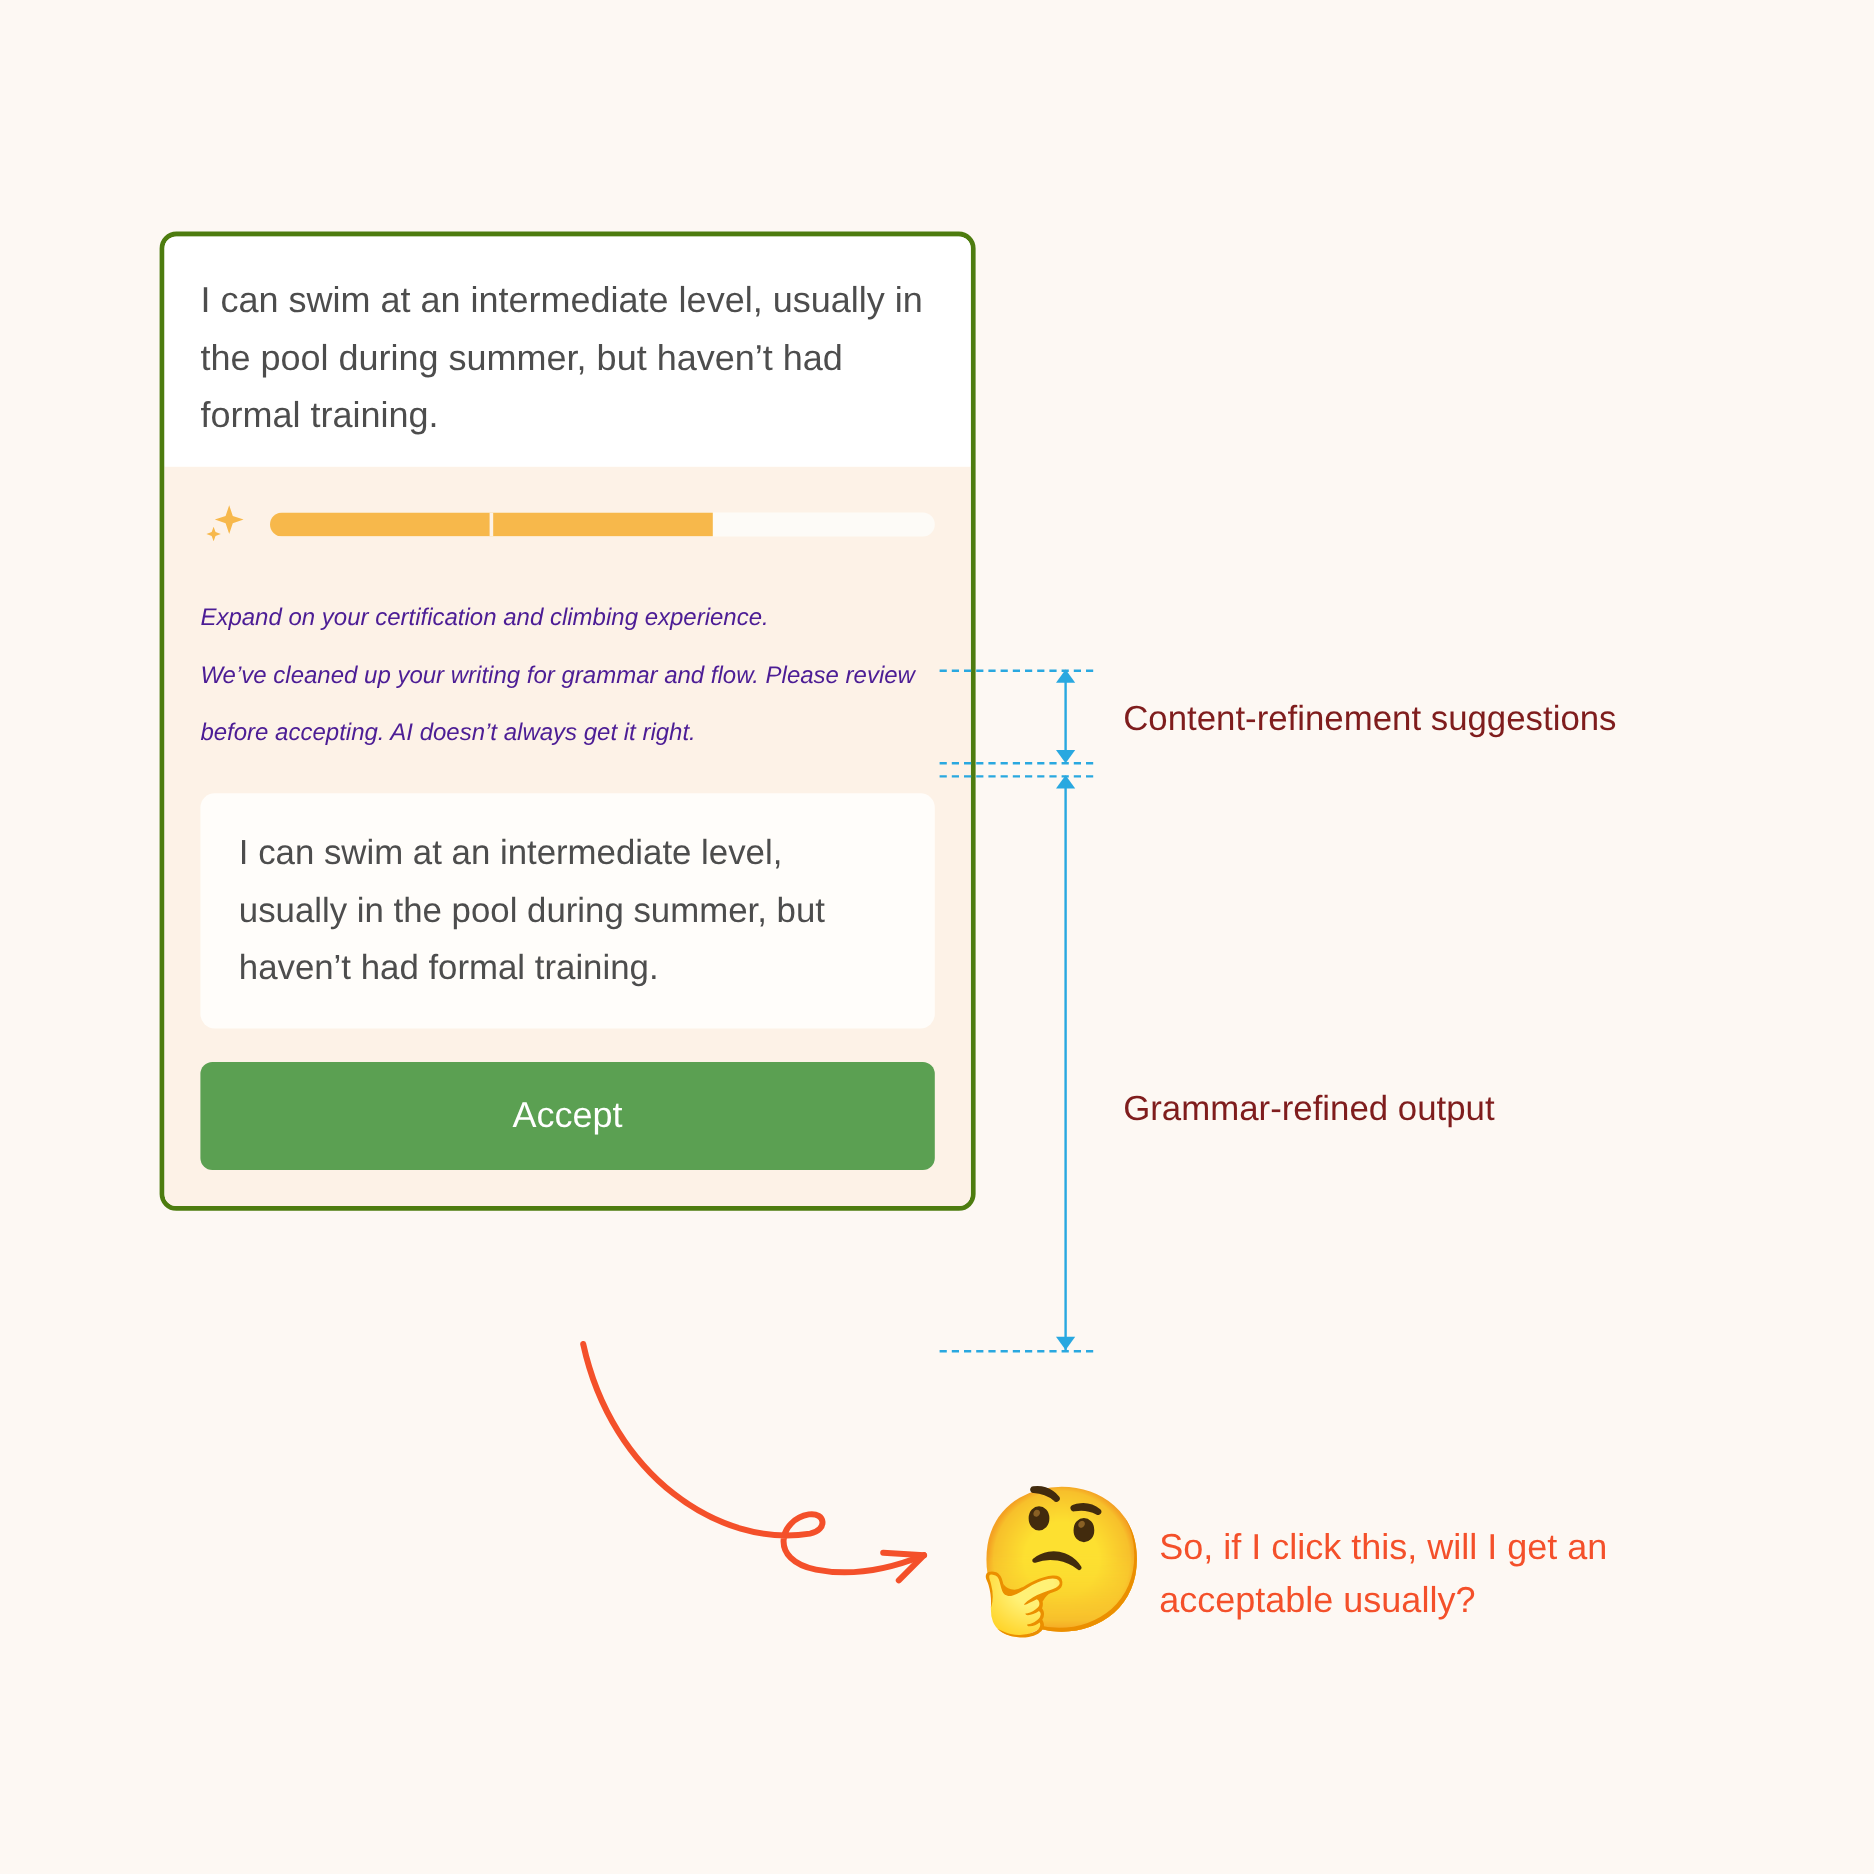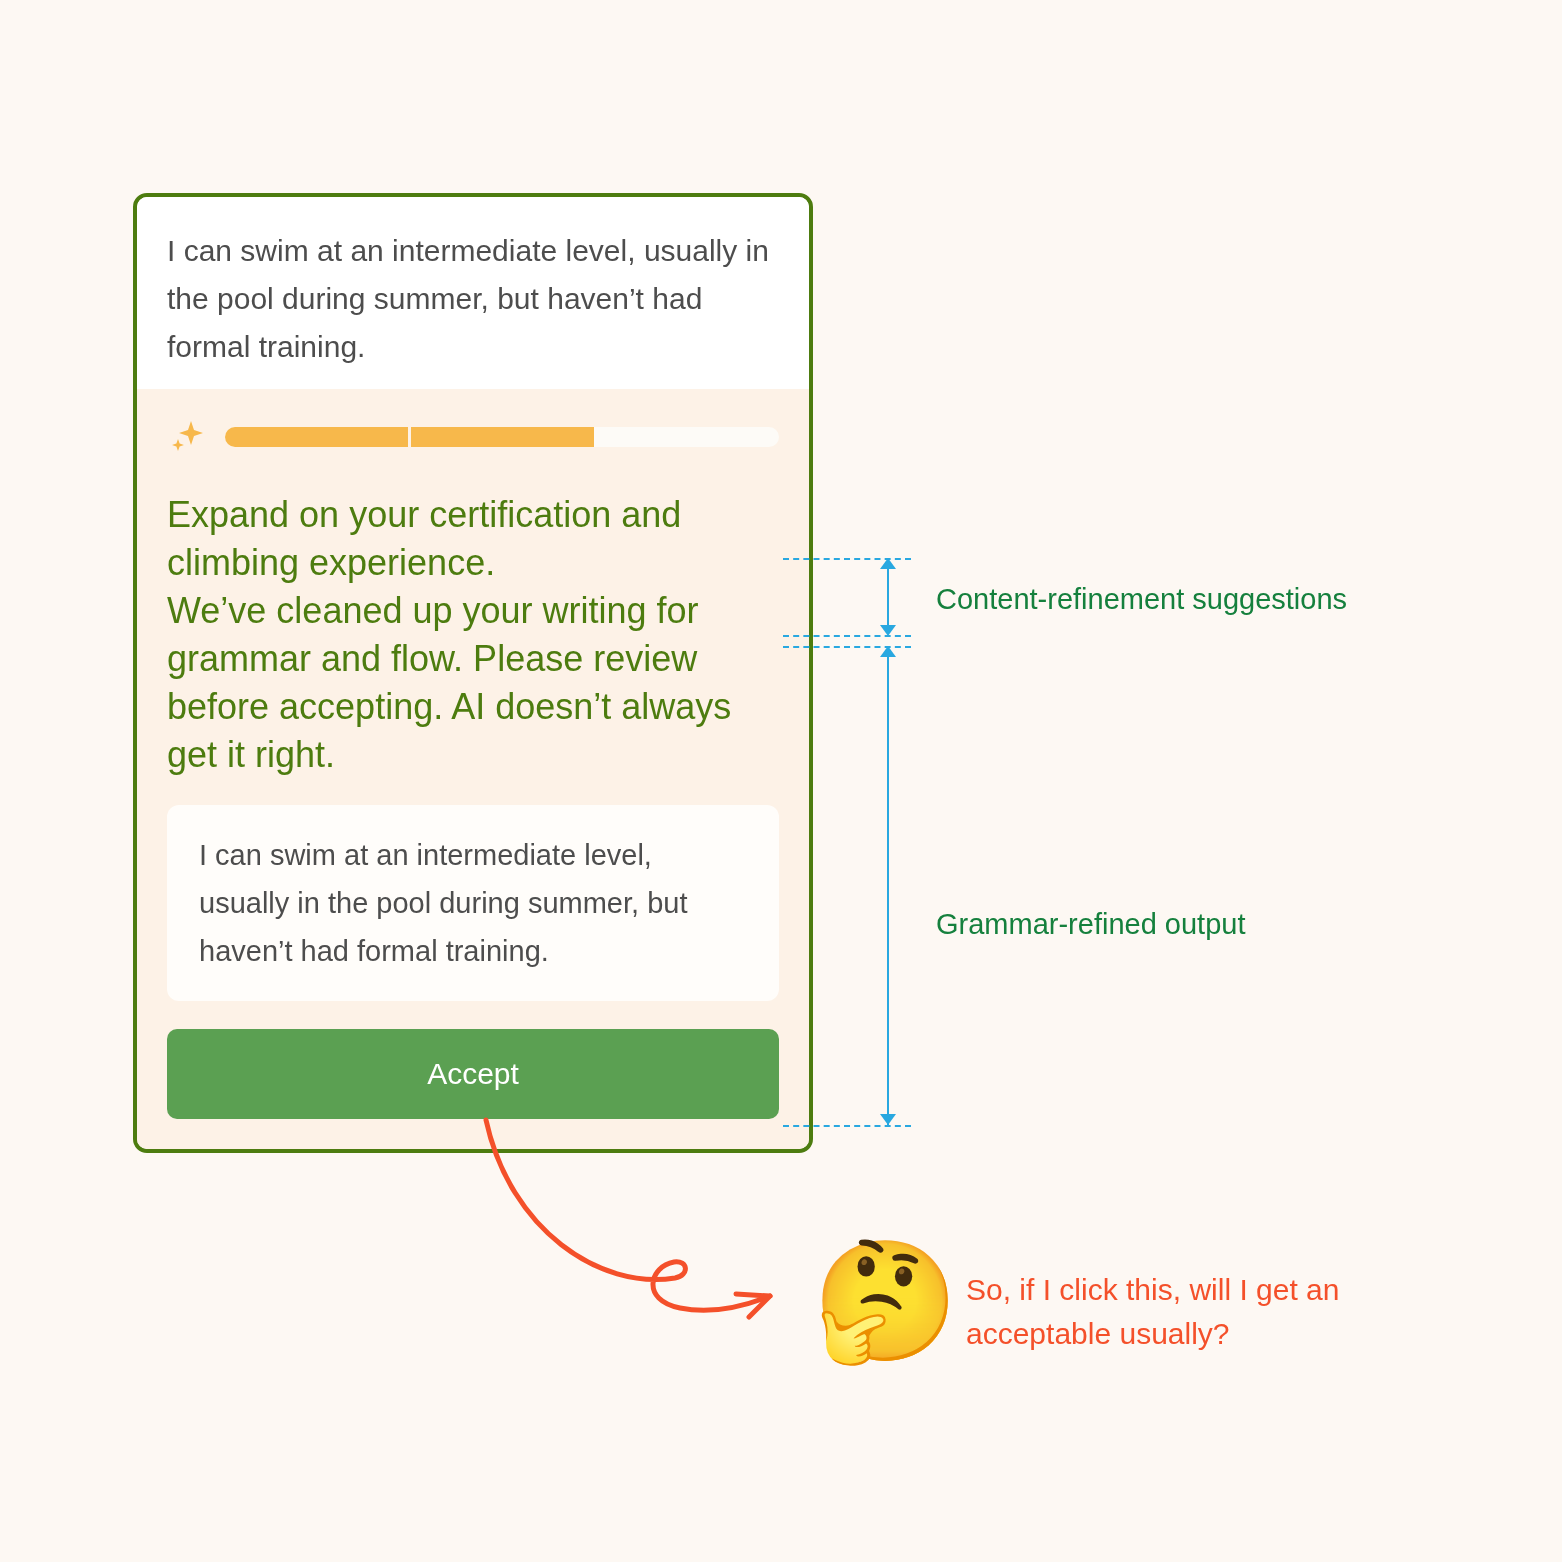--- a/index.html
+++ b/index.html
@@ -73,24 +73,25 @@
     overflow: hidden;
   }
   .progress-seg {
     height: 100%;
     background: #f7b84b;
   }
   .progress-seg.seg1 { width: 33%; border-right: 3px solid #fdf2e7; }
   .progress-seg.seg2 { width: 33%; }
 
   .suggestion-text {
-    font-size: 36px;
+    font-size: 20px;
     line-height: 48px;
-    color: #4d7c0f;
+    color: #4c1d95;
     white-space: pre-wrap;
+    font-style: italic;
   }
   .suggestion-text + .suggestion-text { margin-top: 0; }
 
   #refined-box {
     margin-top: 26px;
     background: #fffdfa;
     border-radius: 12px;
     padding: 26px 32px;
   }
   #refined-text {
@@ -128,21 +129,21 @@
     width: 0; height: 0;
     border-left: 8px solid transparent;
     border-right: 8px solid transparent;
   }
   .arrow-head.up { border-bottom: 11px solid #29a8e0; }
   .arrow-head.down { border-top: 11px solid #29a8e0; }
 
   .annot-label {
     position: absolute;
     font-size: 29px;
-    color: #15803d;
+    color: #7f1d1d;
     white-space: nowrap;
   }
 
   
   #thinking-emoji {
     position: absolute;
     left: 812px;
     top: 1242px;
     font-size: 118px;
     line-height: 118px;

